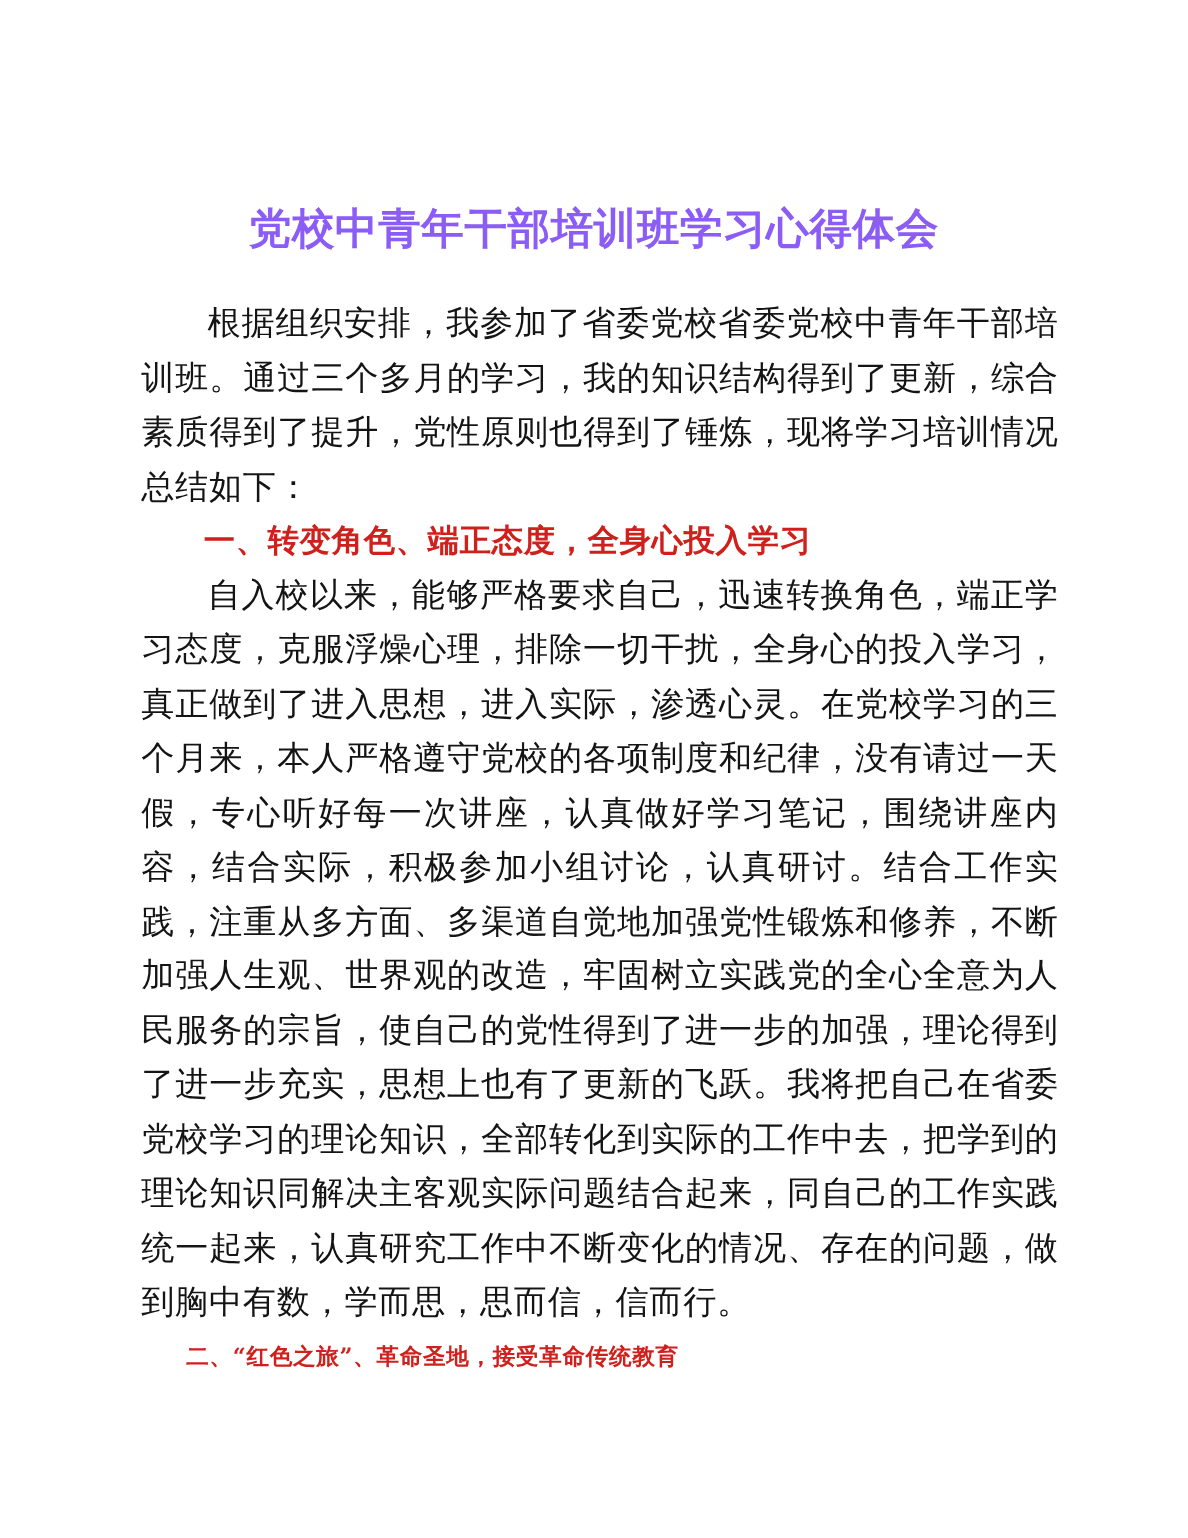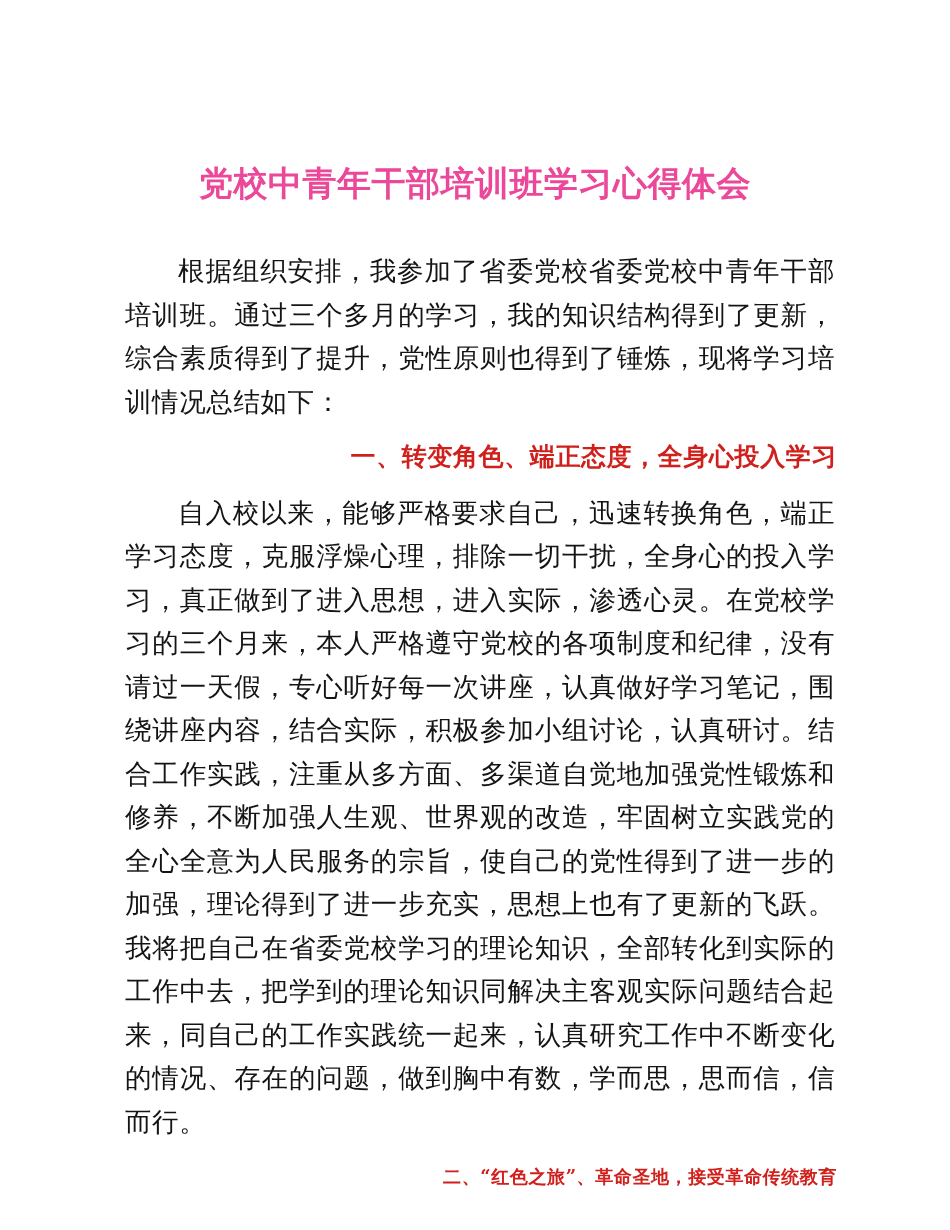--- a/index.html
+++ b/index.html
@@ -29,55 +29,55 @@
     position: absolute;
     left: 0;
     top: 160px;
     width: 950px;
     text-align: center;
     font-family: "DejaVu Serif", "Liberation Serif", serif;
     font-weight: 700;
     font-size: 34px;
     line-height: 46px;
     letter-spacing: 0.5px;
-    color: #ec4899;
+    color: #8b5cf6;
     white-space: nowrap;
   }
 
   
   .doc-body {
     position: absolute;
     left: 113px;
     top: 237px;
     width: 734px;
   }
 
   p.para {
-    margin: 12px;
+    margin: 0;
     padding: 0;
     font-family: "DejaVu Serif", "Liberation Serif", serif;
     font-size: 26.5px;
     line-height: 43.5px;
     color: #141414;
     text-align: justify;
     text-justify: inter-ideograph;
     text-indent: 2em;
     letter-spacing: 0.6px;
     font-weight: 400;
   }
 
   
   p.heading {
-    margin: 10px;
+    margin: 0;
     padding: 0;
     font-size: 26px;
     line-height: 43.5px;
     letter-spacing: 0.6px;
     text-indent: 2em;
-    text-align: right;
+    text-align: left;
     font-weight: 700;
     color: #d0201c;
     white-space: nowrap;
   }
 
   p.heading.sans {
     font-family: "DejaVu Sans", "Liberation Sans", sans-serif;
     font-size: 25px;
   }
 

